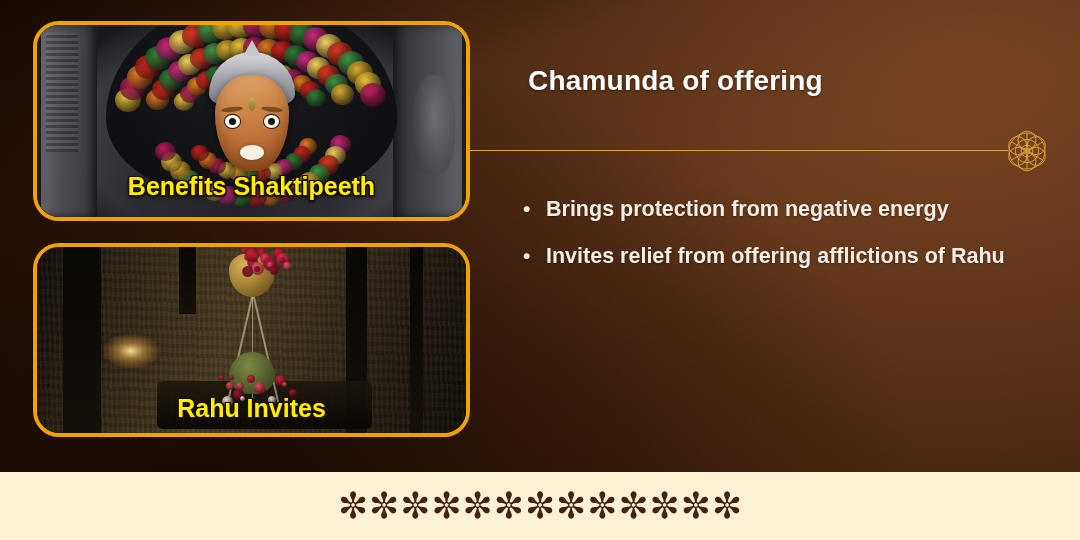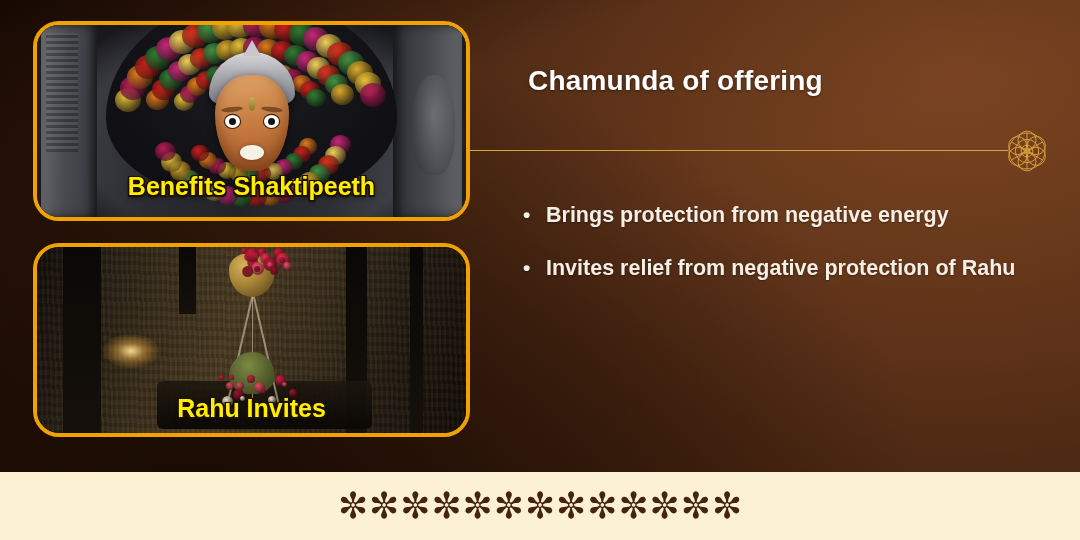--- a/index.html
+++ b/index.html
@@ -330,21 +330,21 @@
     color: #f6efe6;
     font-size: 21.5px;
     font-weight: bold;
     line-height: 40px;
     margin: 0;
     padding: 0 0 0 28px;
     list-style: none;
   }
   .bullets li {
     position: relative;
-    margin: 13px 0 0 0;
+    margin: 7px 0 0 0;
     text-shadow: 0 1px 2px rgba(0,0,0,0.35);
   }
   .bullets li::before {
     content: "\2022";
     position: absolute;
     left: -23px;
     top: 0;
     font-size: 21px;
     color: #f6efe6;
   }
@@ -529,21 +529,21 @@
       <circle cx="40.4" cy="36" r="10"></circle>
       <circle cx="30" cy="42" r="10"></circle>
       <circle cx="19.6" cy="36" r="10"></circle>
       <circle cx="19.6" cy="24" r="10"></circle>
       <path d="M30 10 L30 50 M12.7 20 L47.3 40 M12.7 40 L47.3 20"></path>
     </svg>
   </div>
 
   <ul class="bullets" id="bulletList">
       <li>Brings protection from negative energy</li>
-      <li>Invites relief from negative protection of Rahu</li>
+      <li>Invites relief from offering afflictions of Rahu</li>
     </ul>
 
   <div class="footer-band">
     <div class="footer-ornaments" id="footerOrnaments">
         <span>✼</span>
         <span>✼</span>
         <span>✼</span>
         <span>✼</span>
         <span>✼</span>
         <span>✼</span>

